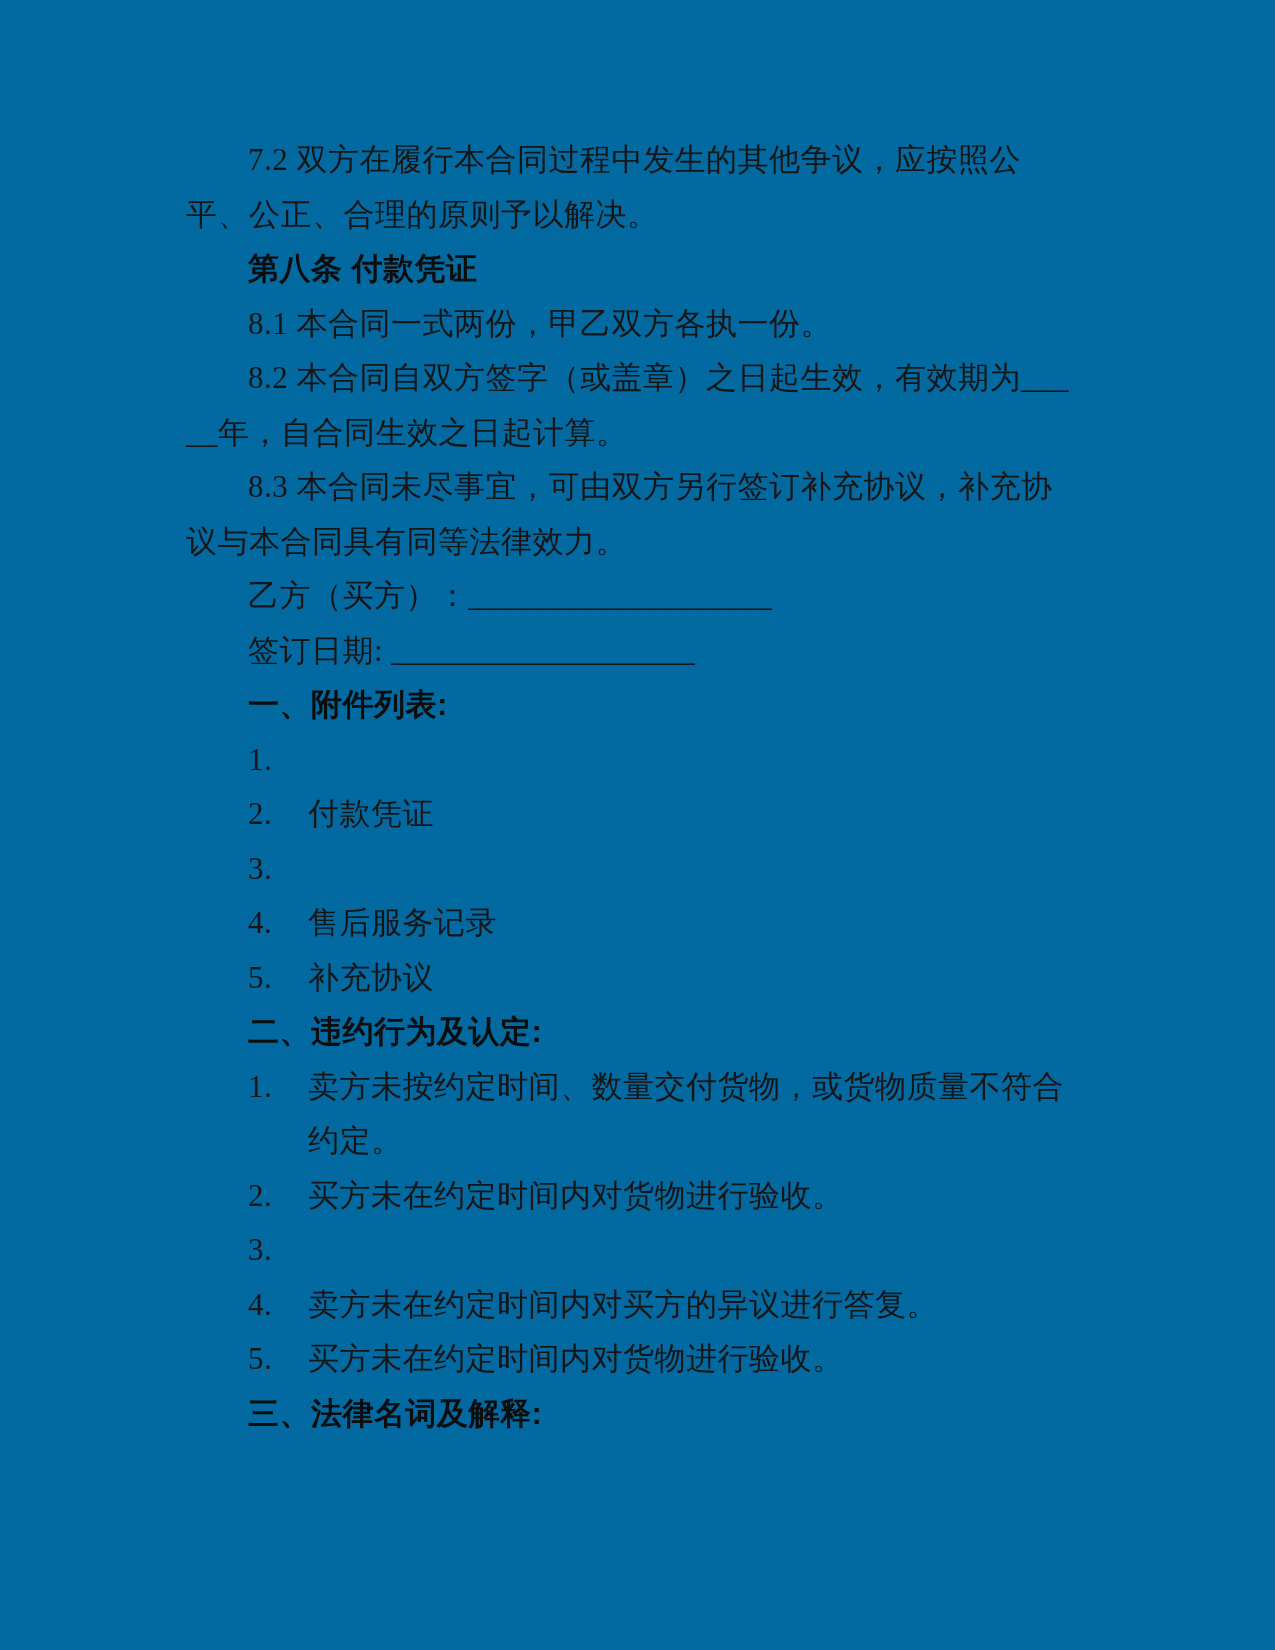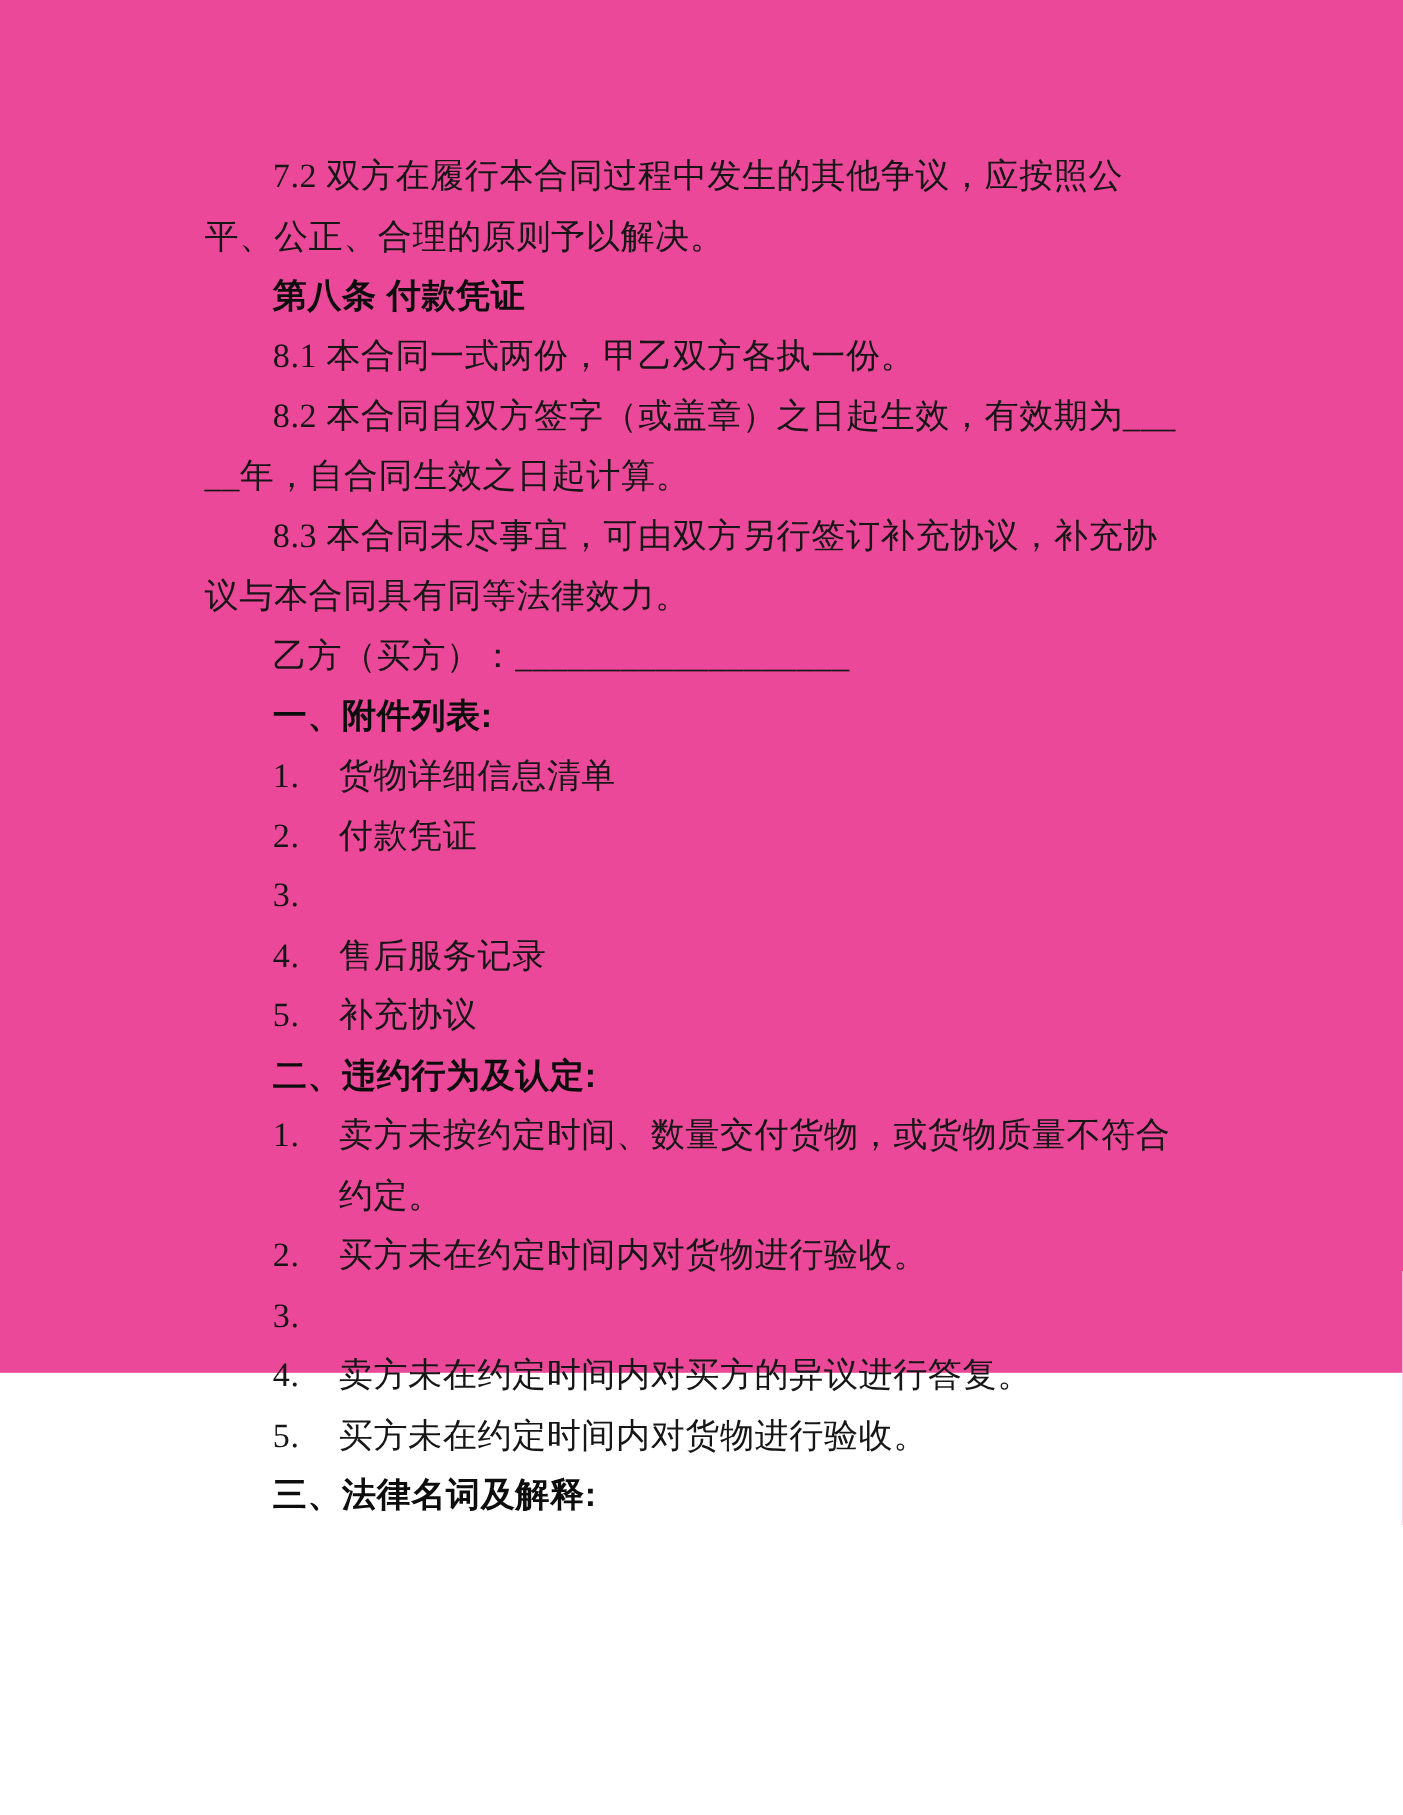--- a/index.html
+++ b/index.html
@@ -9,23 +9,23 @@
   }
   body {
     width: 1275px;
     height: 1650px;
     position: relative;
     overflow: hidden;
   }
   .page {
     box-sizing: border-box;
     width: 1275px;
-    height: 1248px;
+    height: 1650px;
     padding: 133px 205px 0 186px;
-    background: #ec4899;
+    background: #0369a1;
   }
   .para {
     margin: 0;
     font-family: "Liberation Serif", "DejaVu Serif", serif;
     font-size: 31px;
     line-height: 54.5px;
     color: #161616;
     letter-spacing: 0.5px;
     word-break: break-all;
   }
@@ -62,26 +62,26 @@
 
   <p class="para indent">8.1 本合同一式两份，甲乙双方各执一份。</p>
 
   <p class="para indent">8.2 本合同自双方签字（或盖章）之日起生效，有效期为_____年，自合同生效之日起计算。</p>
 
   <p class="para indent">8.3 本合同未尽事宜，可由双方另行签订补充协议，补充协议与本合同具有同等法律效力。</p>
 
 
   <p class="para indent">乙方（买方）：___________________</p>
 
+  <p class="para indent">签订日期: ___________________</p>
 
   <p class="para heading">一、附件列表:</p>
 
   <p class="para list-item">
     <span class="list-num">1.</span>
-    <span class="list-text">货物详细信息清单</span>
   </p>
   <p class="para list-item">
     <span class="list-num">2.</span>
     <span class="list-text">付款凭证</span>
   </p>
   <p class="para list-item">
     <span class="list-num">3.</span>
   </p>
   <p class="para list-item">
     <span class="list-num">4.</span>

